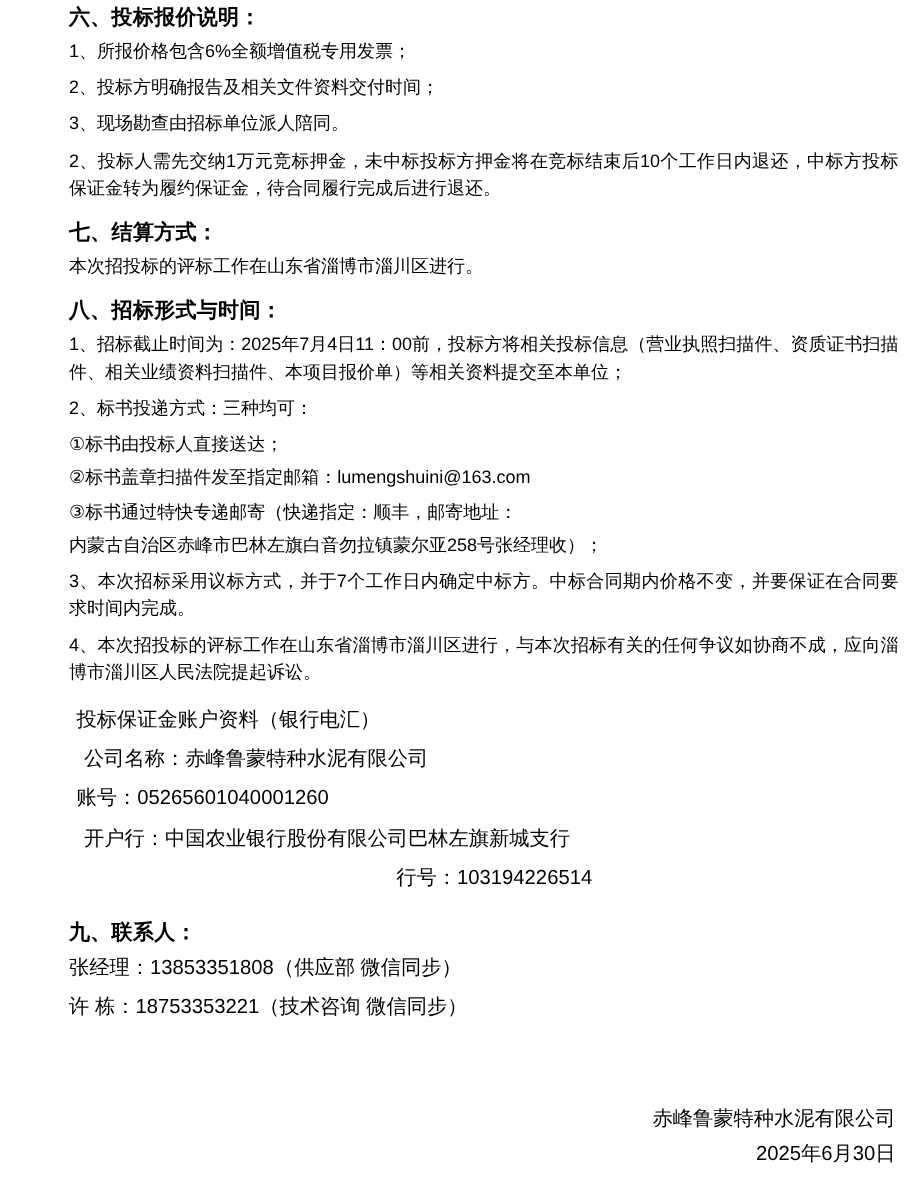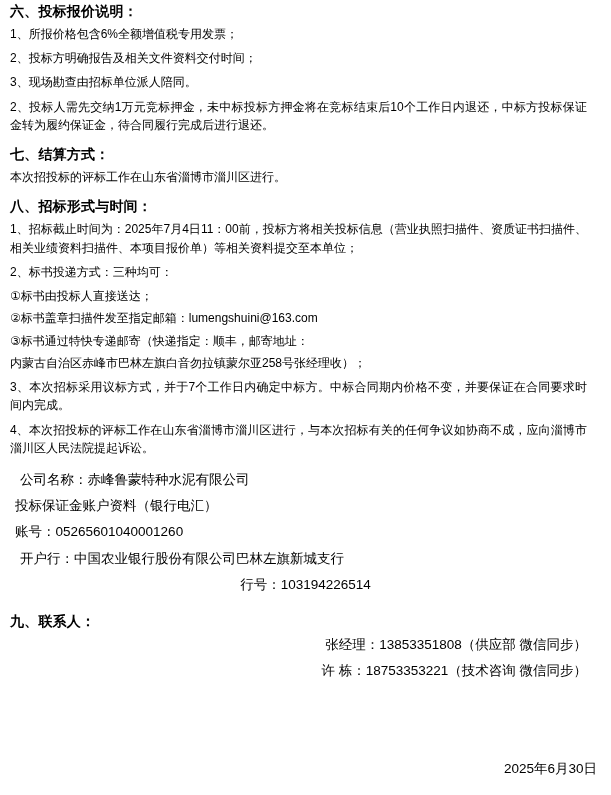--- a/index.html
+++ b/index.html
@@ -17,21 +17,22 @@
     overflow: hidden;
   }
   .page {
     position: relative;
     width: 611px;
     height: 795px;
     padding: 0;
     box-sizing: border-box;
   }
   .doc {
-    padding: 4px 24px 0 10px;
+    padding: 4px 12px 0 10px;
+    margin-left: 36px;
   }
   .h {
     font-weight: bold;
     font-size: 14px;
     margin: 0 0 7px 0;
     letter-spacing: 0.2px;
   }
   p {
     margin: 0 0 6px 0;
     font-size: 12px;
@@ -47,21 +48,20 @@
     font-size: 13.5px;
     line-height: 1.5;
   }
   .acct-line.pad1 { padding-left: 5px; }
   .acct-line.pad2 { padding-left: 10px; }
   .acct-line.pad3 { padding-left: 14px; text-align: center; }
   .contact-line {
     margin: 0 0 6px 0;
     font-size: 13.5px;
     line-height: 1.5;
-    text-align: right;
   }
   .spacer-md { height: 13px; }
   .spacer-sm { height: 7px; }
   .sig-block {
     position: absolute;
     right: 14px;
     bottom: 14px;
     text-align: right;
   }
   .sig-block div {
@@ -93,30 +93,31 @@
     <p>2、标书投递方式：三种均可：</p>
     <p class="tight">①标书由投标人直接送达；</p>
     <p class="tight">②标书盖章扫描件发至指定邮箱：lumengshuini@163.com</p>
     <p class="tight">③标书通过特快专递邮寄（快递指定：顺丰，邮寄地址：</p>
     <p>内蒙古自治区赤峰市巴林左旗白音勿拉镇蒙尔亚258号张经理收）；</p>
     <p>3、本次招标采用议标方式，并于7个工作日内确定中标方。中标合同期内价格不变，并要保证在合同要求时间内完成。</p>
     <p>4、本次招投标的评标工作在山东省淄博市淄川区进行，与本次招标有关的任何争议如协商不成，应向淄博市淄川区人民法院提起诉讼。</p>
 
     <div class="spacer-sm"></div>
 
+    <div class="acct-line pad1">投标保证金账户资料（银行电汇）</div>
     <div class="acct-line pad2">公司名称：赤峰鲁蒙特种水泥有限公司</div>
-    <div class="acct-line pad1">投标保证金账户资料（银行电汇）</div>
     <div class="acct-line pad1">账号：05265601040001260</div>
     <div class="acct-line pad2">开户行：中国农业银行股份有限公司巴林左旗新城支行</div>
     <div class="acct-line pad3">行号：103194226514</div>
 
     <div class="spacer-md"></div>
 
     <div class="h">九、联系人：</div>
     <div class="contact-line">张经理：13853351808（供应部 微信同步）</div>
     <div class="contact-line">许 栋：18753353221（技术咨询 微信同步）</div>
 
   </div>
 
   <div class="sig-block">
+    <div>赤峰鲁蒙特种水泥有限公司</div>
     <div>2025年6月30日</div>
   </div>
 </div>
 
 </body></html>

